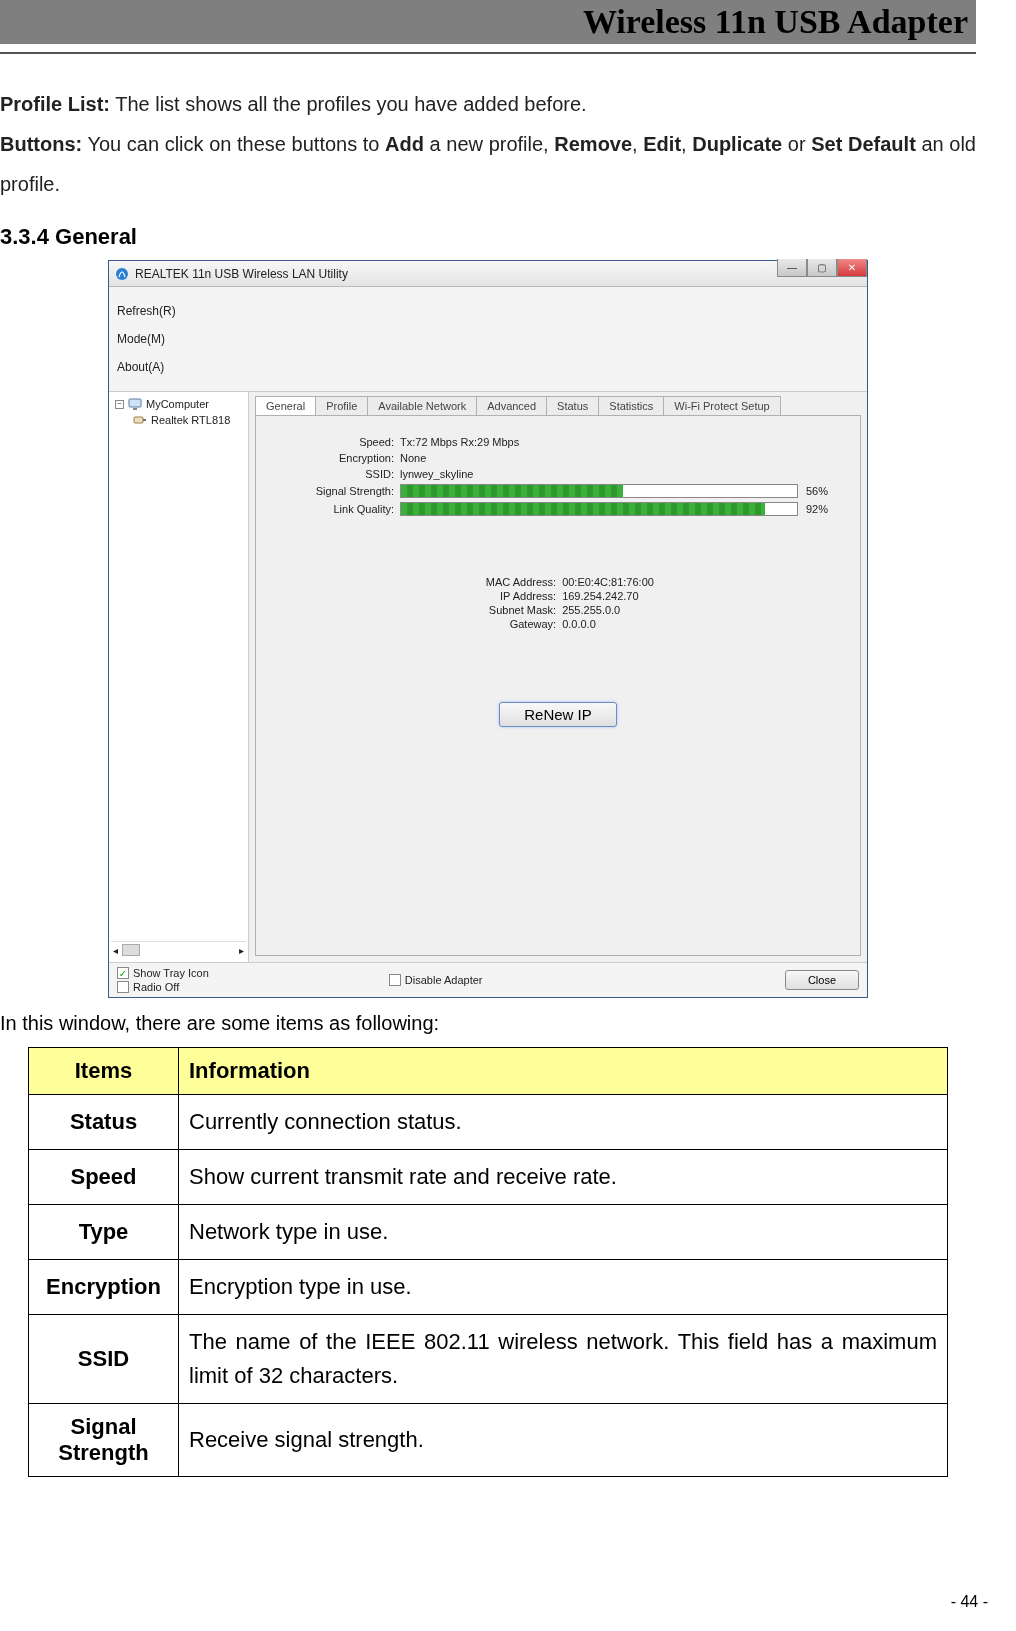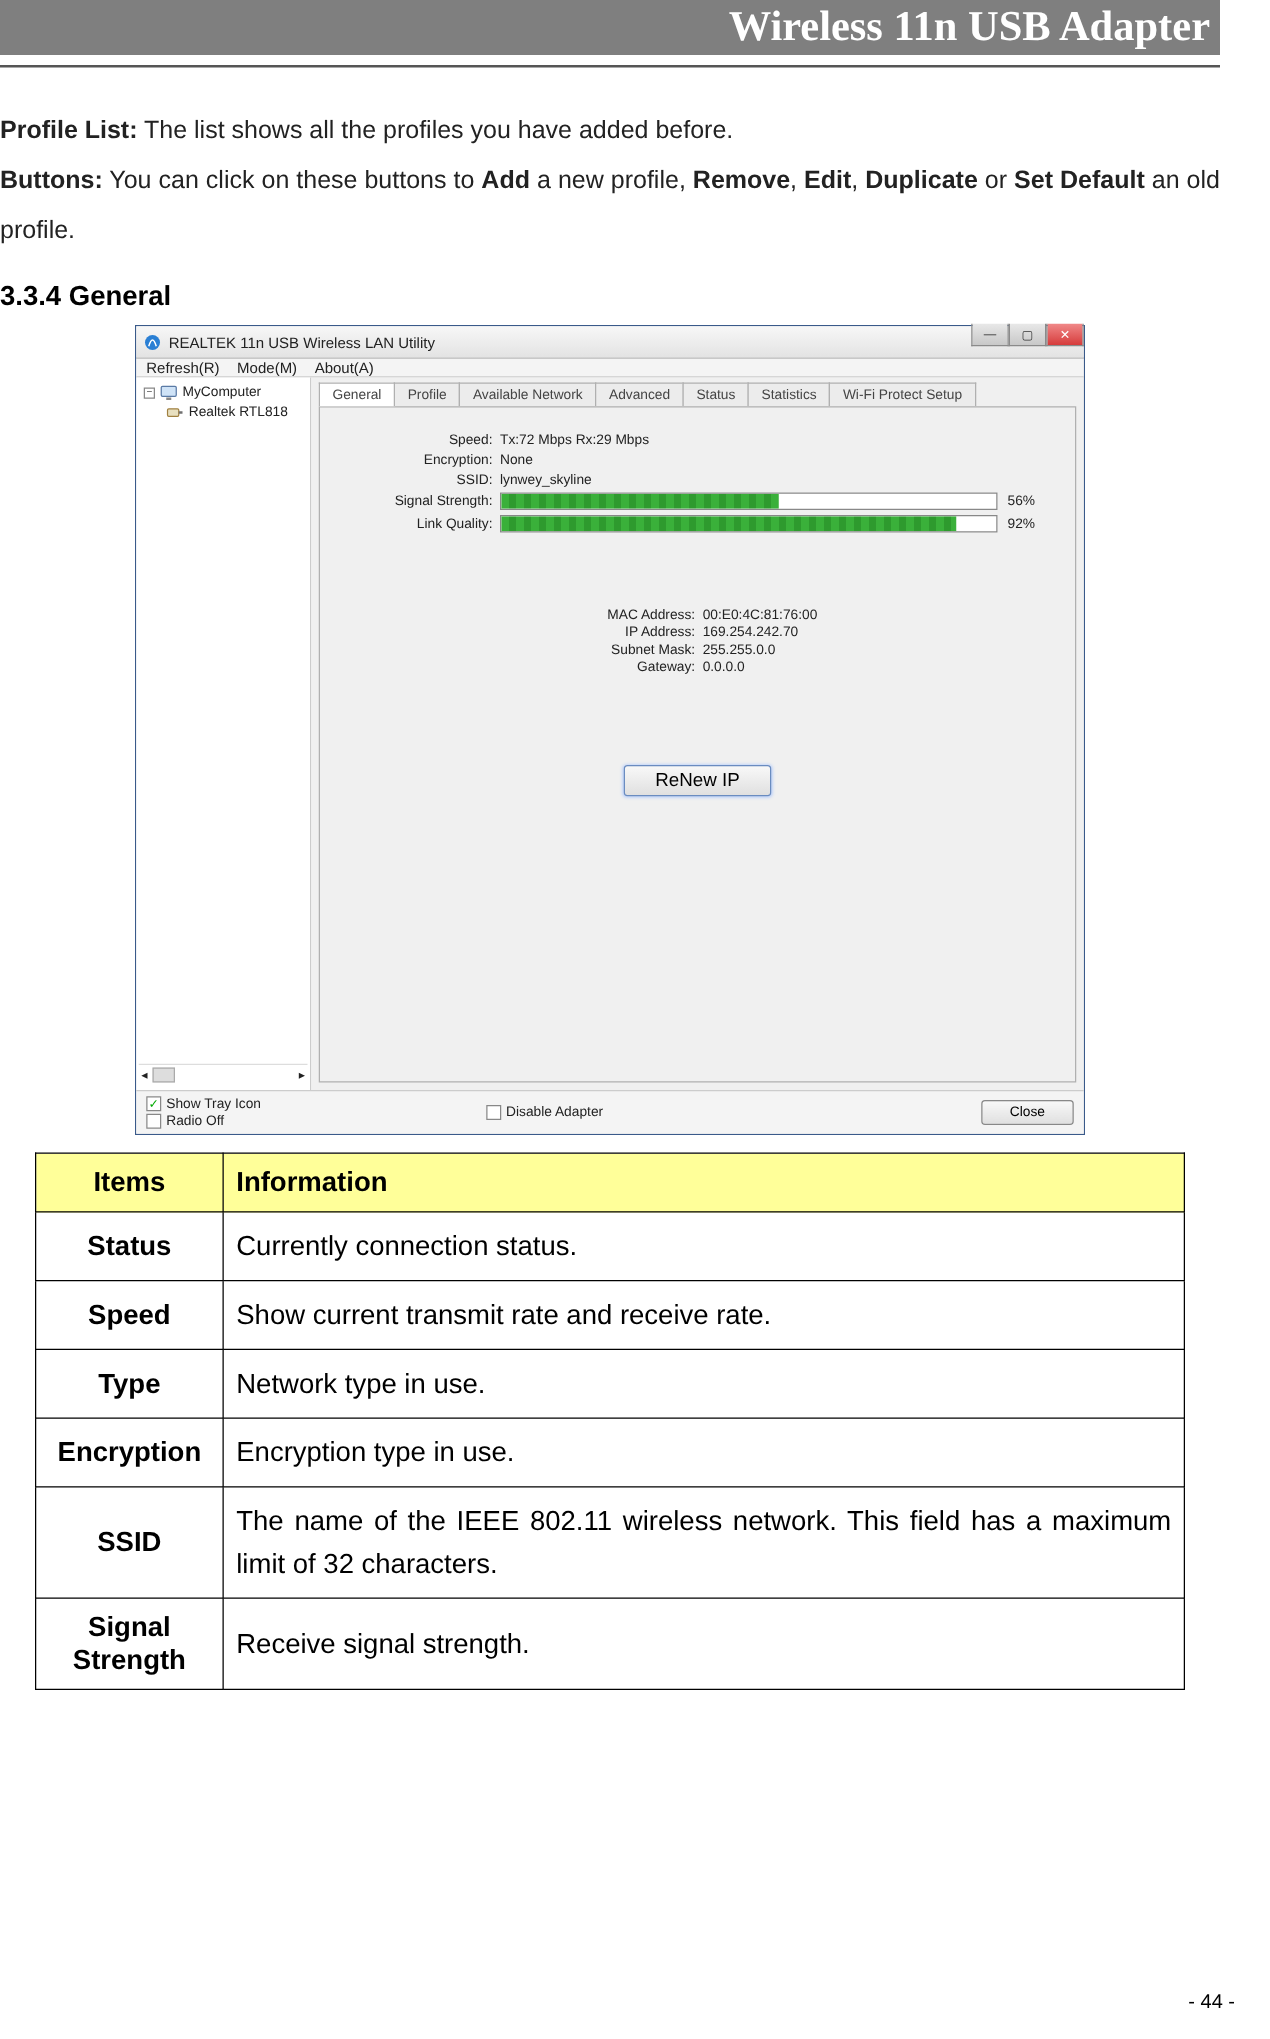--- a/index.html
+++ b/index.html
@@ -11,21 +11,21 @@
     color: #000;
   }
   .page {
     width: 1016px;
     min-height: 1631px;
     padding: 0 40px 40px 0;
     position: relative;
   }
   .doc-header-bar {
     background: #7f7f7f;
-    color: #ffffff;
+    color: #000000;
     font-family: "Times New Roman", serif;
     font-weight: bold;
     font-size: 34px;
     height: 44px;
     line-height: 44px;
     text-align: right;
     padding-right: 8px;
     margin-bottom: 8px;
   }
   .underline {
@@ -92,24 +92,25 @@
     font-size: 10px;
     color: #333;
   }
   .win-btn.close {
     background: linear-gradient(#f08888, #d63c3c);
     color: #fff;
   }
   .menubar {
     display: flex;
     gap: 14px;
-    padding: 0 8px;
+    padding: 17px 8px;
     font-size: 12px;
     background: #f4f4f4;
     border-bottom: 1px solid #ccc;
+    flex-direction: column;
   }
   .app-body {
     display: flex;
     height: 570px;
   }
   .tree-panel {
     width: 140px;
     background: #fff;
     border-right: 1px solid #ccc;
     padding: 4px 2px 4px 2px;
@@ -434,20 +435,21 @@
         </label>
       </div>
       <label class="chk mid-opt">
         <span class="box"></span>
         <span>Disable Adapter</span>
       </label>
       <button class="close-btn">Close</button>
     </div>
   </div>
 
+  <div class="after-shot">In this window, there are some items as following:</div>
 
   <table class="info-table">
     <tbody>
         <tr>
       <th class="items">Items</th>
       <th style="text-align:left">Information</th>
     </tr>
     <tr>
       <td class="item-name">Status</td>
       <td class="info-cell">Currently connection status.</td>

